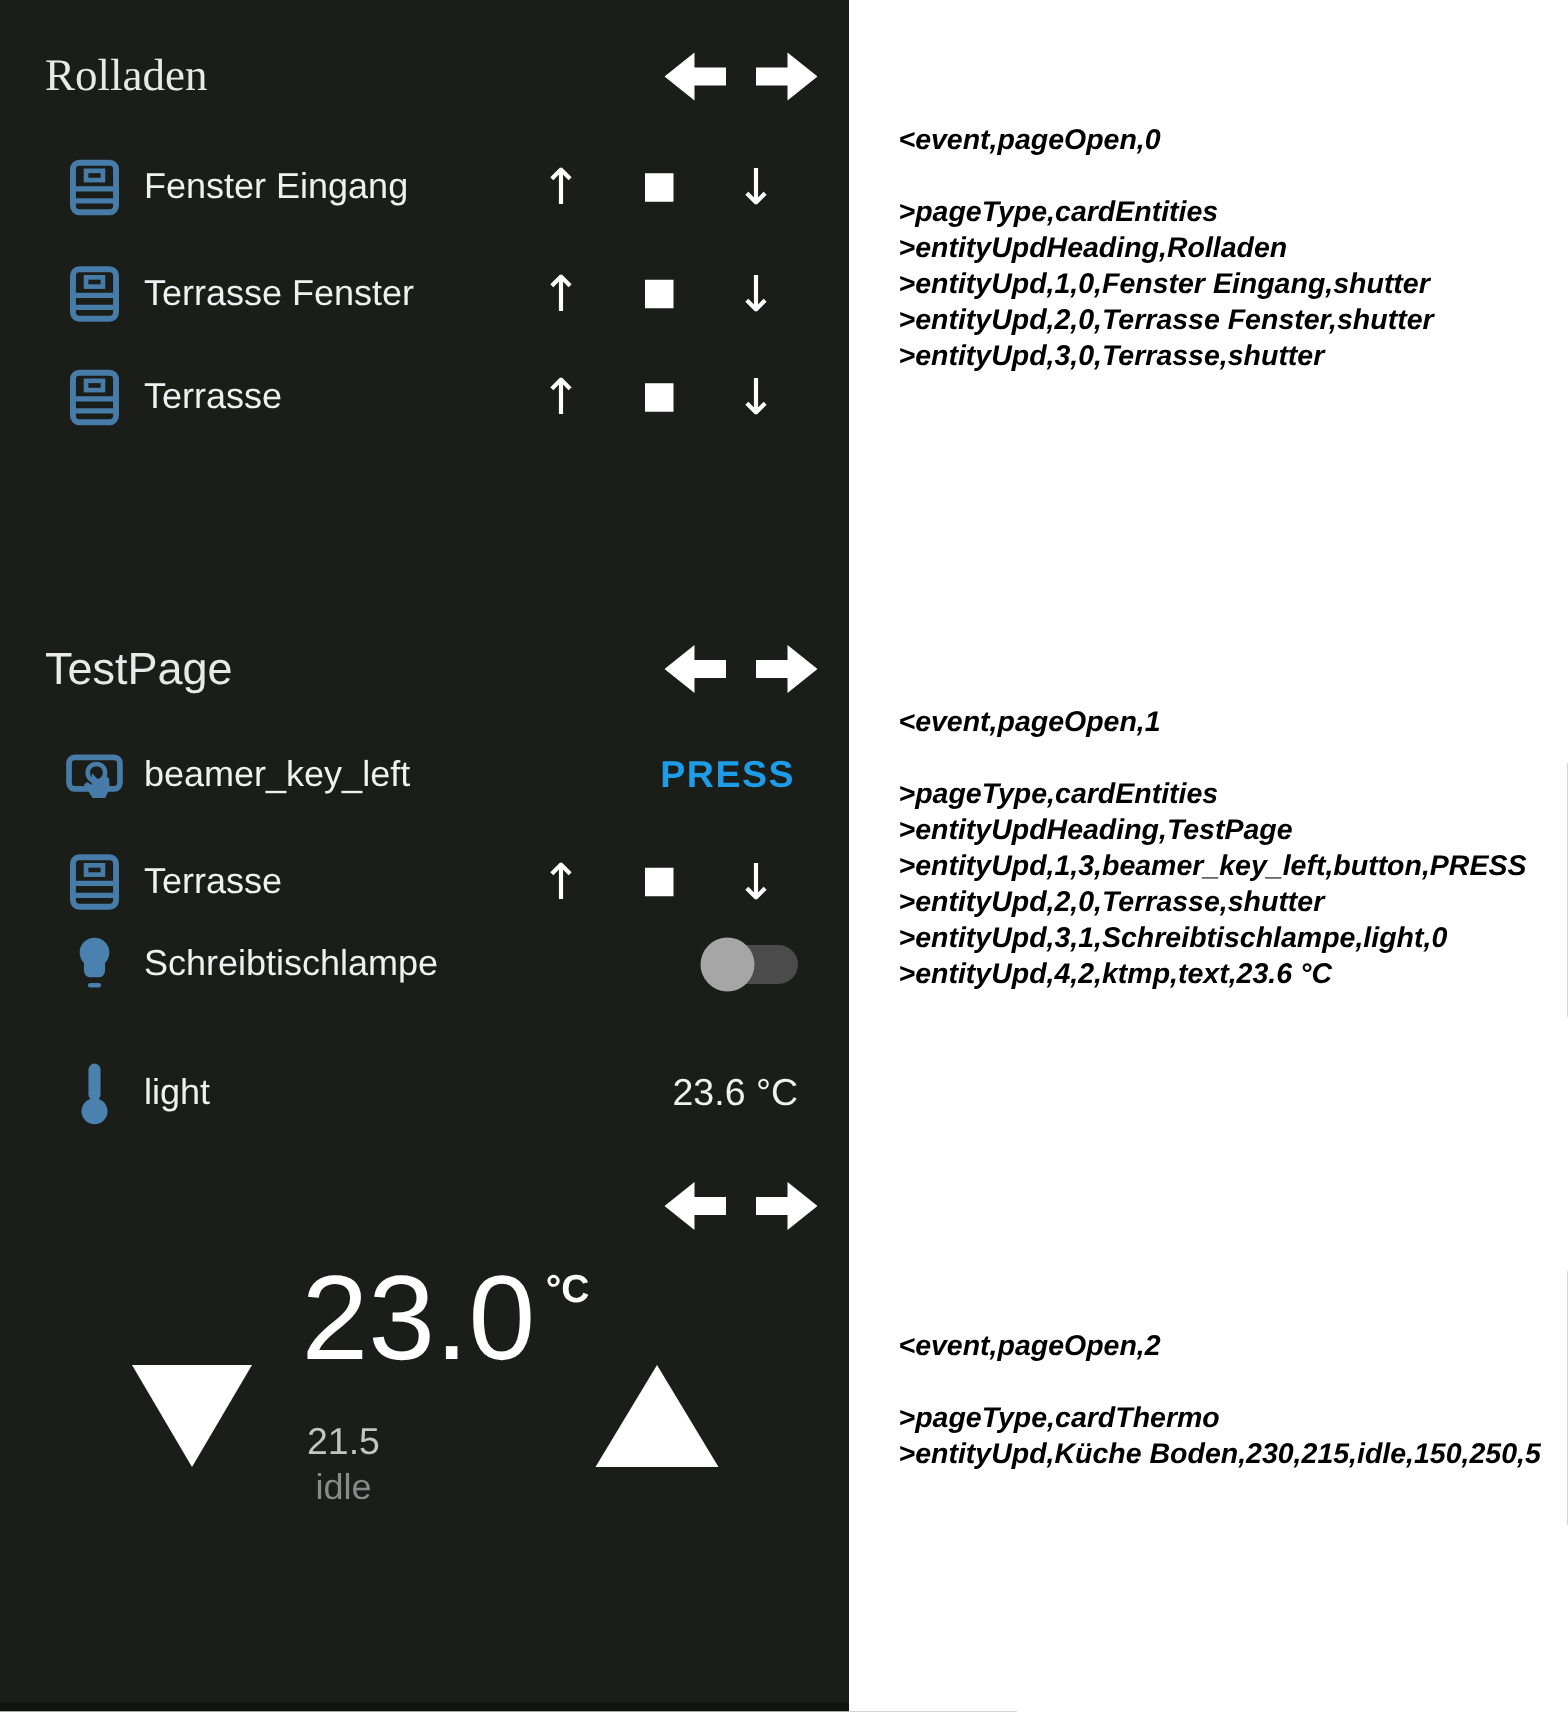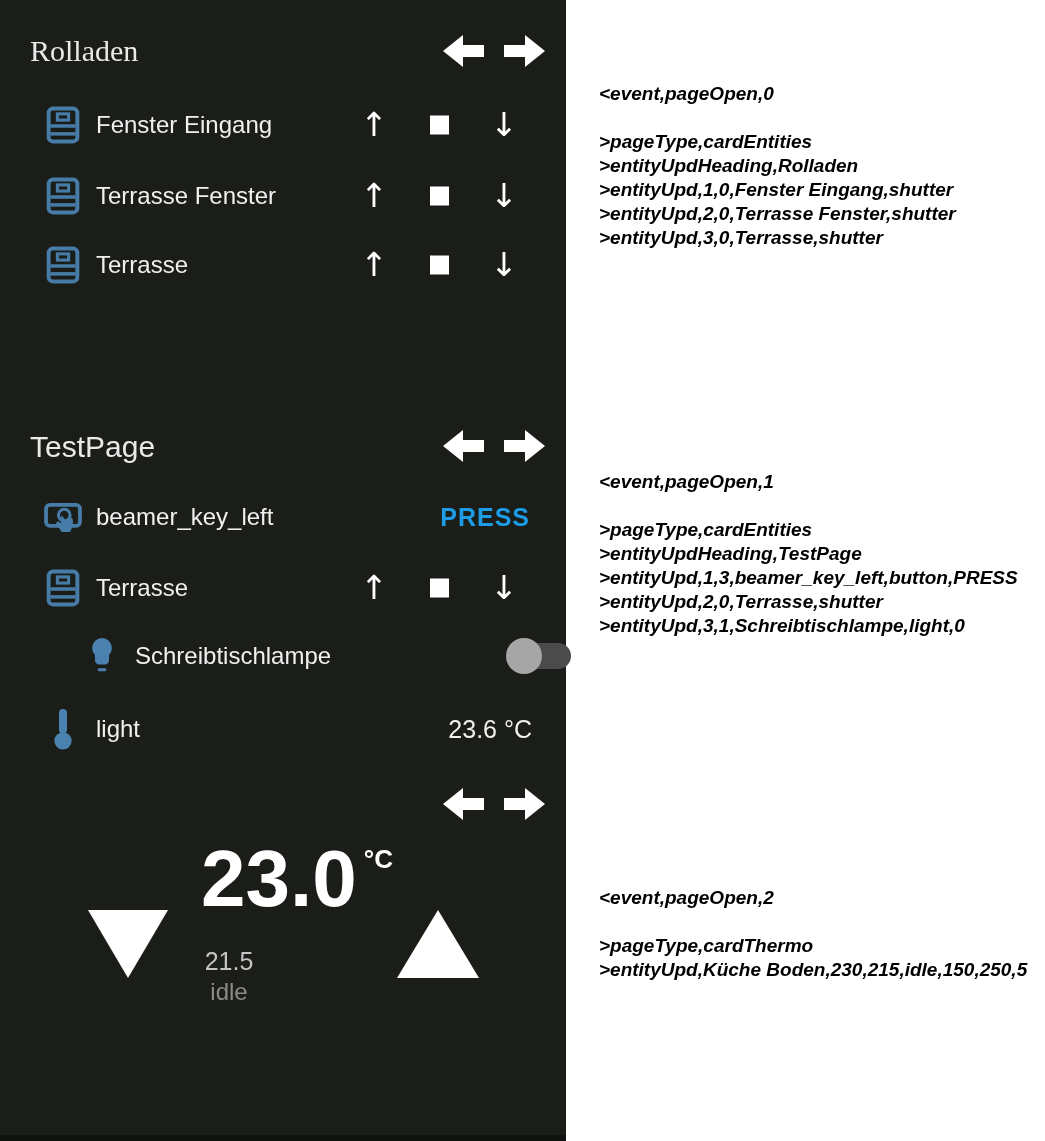--- a/index.html
+++ b/index.html
@@ -61,21 +61,21 @@
   .toggle .knob {
     position:absolute; left:0; top:0; width:36px; height:36px;
     border-radius:50%; background:#a6a6a6;
   }
   
   .thermo-temp-row {
     position:absolute; left:0; top:841px; width:566px;
     display:flex; justify-content:center; align-items:flex-start;
     gap:7px; transform:translateX(14px);
   }
-  .big-temp { font-size:80px; font-weight:700; color:#ffffff; line-height:0.95; }
+  .big-temp { font-size:80px; font-weight:400; color:#ffffff; line-height:0.95; }
   .temp-unit { font-size:26px; font-weight:700; color:#ffffff; margin-top:3px; }
   .tri { position:absolute; width:0; height:0; cursor:pointer; }
   .tri-down {
     left:88px; top:910px;
     border-left:40px solid transparent; border-right:40px solid transparent;
     border-top:68px solid #ffffff;
   }
   .tri-up {
     left:397px; top:910px;
     border-left:41px solid transparent; border-right:41px solid transparent;
@@ -191,21 +191,21 @@
             <line x1="3" y1="14.2" x2="21" y2="14.2" stroke="#477ca8" stroke-width="2.5"></line>
             <line x1="3" y1="19.8" x2="21" y2="19.8" stroke="#477ca8" stroke-width="2.5"></line>
           </svg>
       </span>
       <span class="lbl">Terrasse</span>
       <span class="ctl ctl-up">↑</span>
       <span class="ctl ctl-stop"></span>
       <span class="ctl ctl-down">↓</span>
     </div>
 
-    <div class="row" style="top:634px;margin-left:39px;">
+    <div class="row" style="top:621px;">
       <span class="icon">
         <svg width="30" height="42" viewBox="0 0 22 31">
             <circle cx="11" cy="9.6" r="7.3" fill="#4a81ae"></circle>
             <path d="M5.8 13 h10.4 v5.6 a3.2 3.2 0 0 1 -3.2 3.2 h-4 a3.2 3.2 0 0 1 -3.2 -3.2 z" fill="#4a81ae"></path>
             <rect x="7.8" y="24.6" width="6.4" height="2.2" rx="1.1" fill="#4a81ae"></rect>
           </svg>
       </span>
       <span class="lbl">Schreibtischlampe</span>
       <span class="toggle">
         <span class="track"></span>
@@ -262,20 +262,21 @@
   </div>
 
   <div class="log-block" style="top:470px;">
     <div>&lt;event,pageOpen,1</div>
     <div class="log-lines">
       <div>&gt;pageType,cardEntities</div>
       <div>&gt;entityUpdHeading,TestPage</div>
       <div>&gt;entityUpd,1,3,beamer_key_left,button,PRESS</div>
       <div>&gt;entityUpd,2,0,Terrasse,shutter</div>
       <div>&gt;entityUpd,3,1,Schreibtischlampe,light,0</div>
+      <div>&gt;entityUpd,4,2,ktmp,text,23.6 °C</div>
     </div>
   </div>
 
   <div class="log-block" style="top:886px;">
     <div>&lt;event,pageOpen,2</div>
     <div class="log-lines">
       <div>&gt;pageType,cardThermo</div>
       <div>&gt;entityUpd,Küche Boden,230,215,idle,150,250,5</div>
     </div>
   </div>

